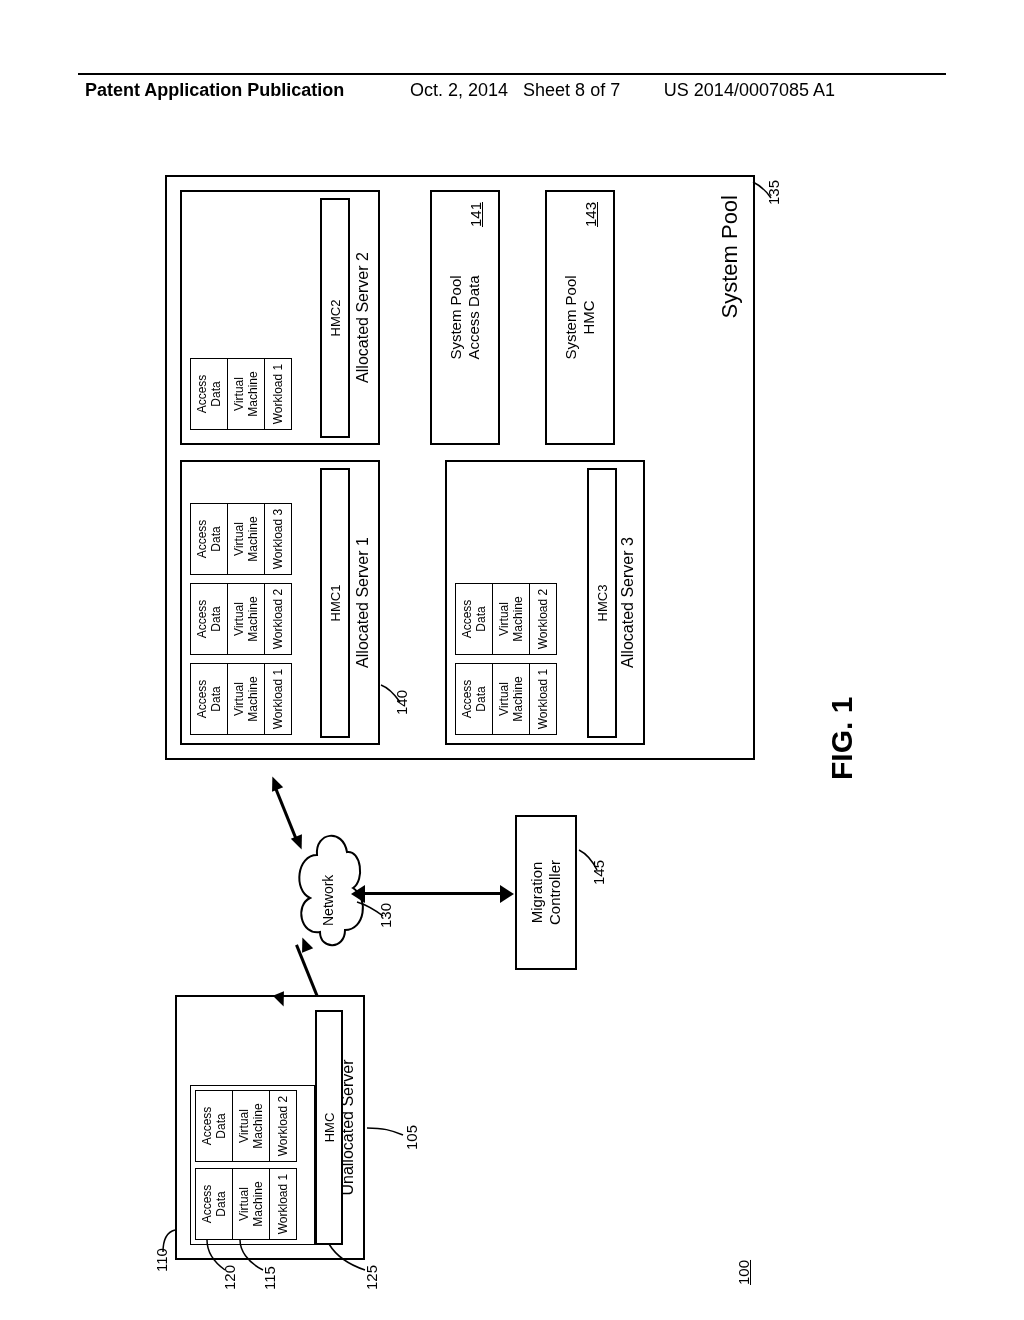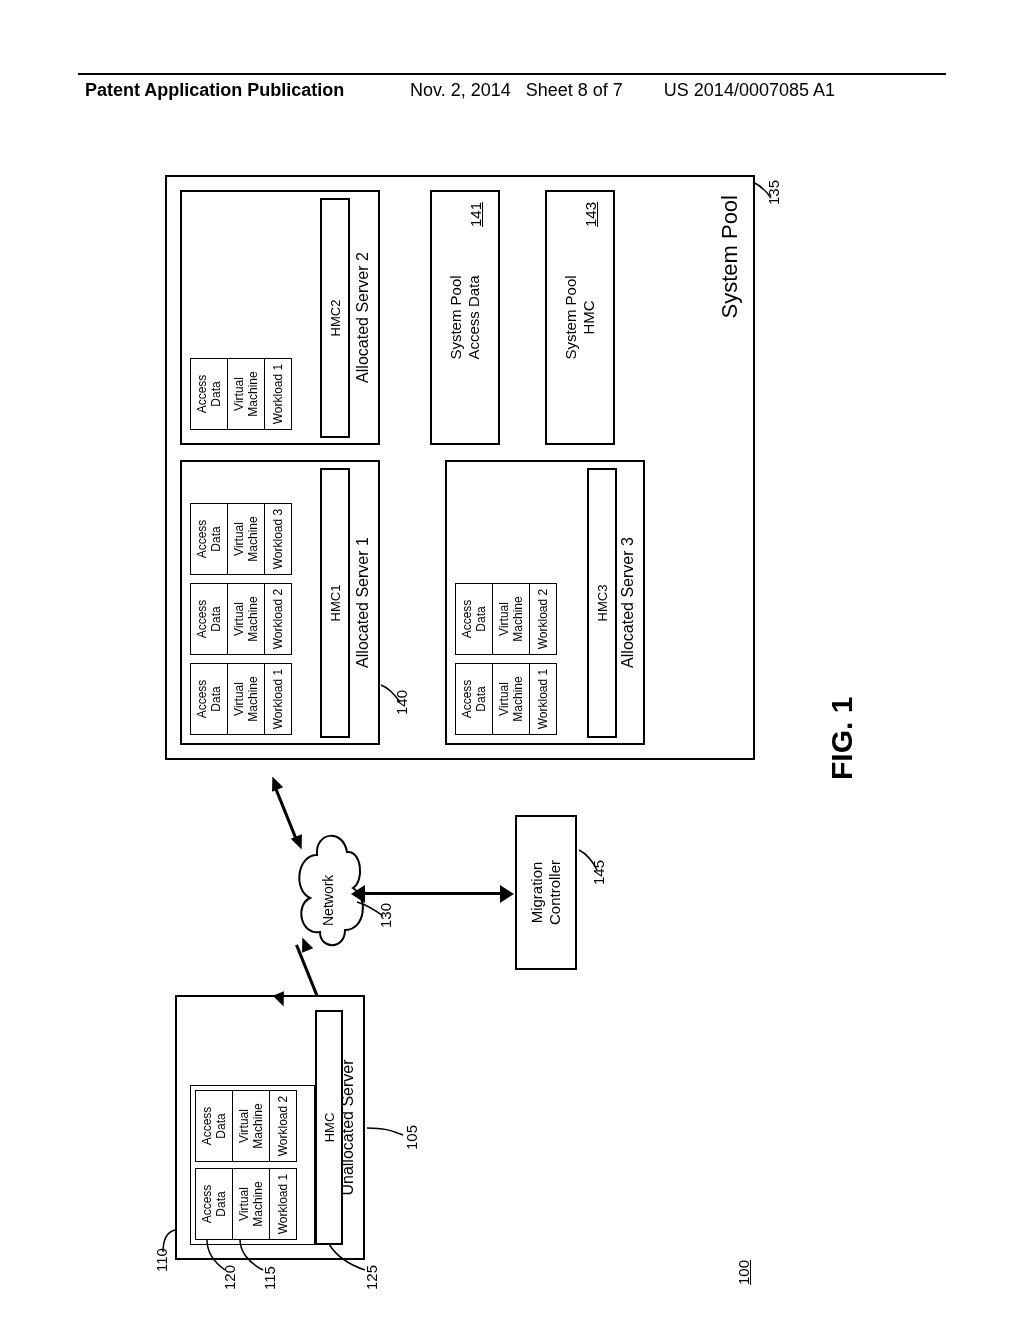--- a/index.html
+++ b/index.html
@@ -118,21 +118,21 @@
 </style>
 </head>
 <body>
 
 <div class="page">
 
   <div class="hline" style="top:73px; left:78px; width:868px;"></div>
 
   <div class="header-left">Patent Application Publication</div>
   <div class="header-mid">
-    <span>Nov. 2, 2014</span>&nbsp;&nbsp;
+    <span>Oct. 2, 2014</span>&nbsp;&nbsp;
     <span>Sheet 8 of 7</span>
   </div>
   <div class="header-right">US 2014/0007085 A1</div>
 
   <div class="figure-area">
     <div class="fig-inner">
 
       <div class="refnum underline" style="left:15px; top:600px;">100</div>
 
       <div class="box" style="left:40px; top:40px; width:265px; height:190px; align-items:flex-end; padding-bottom:6px; font-size:16px;">

